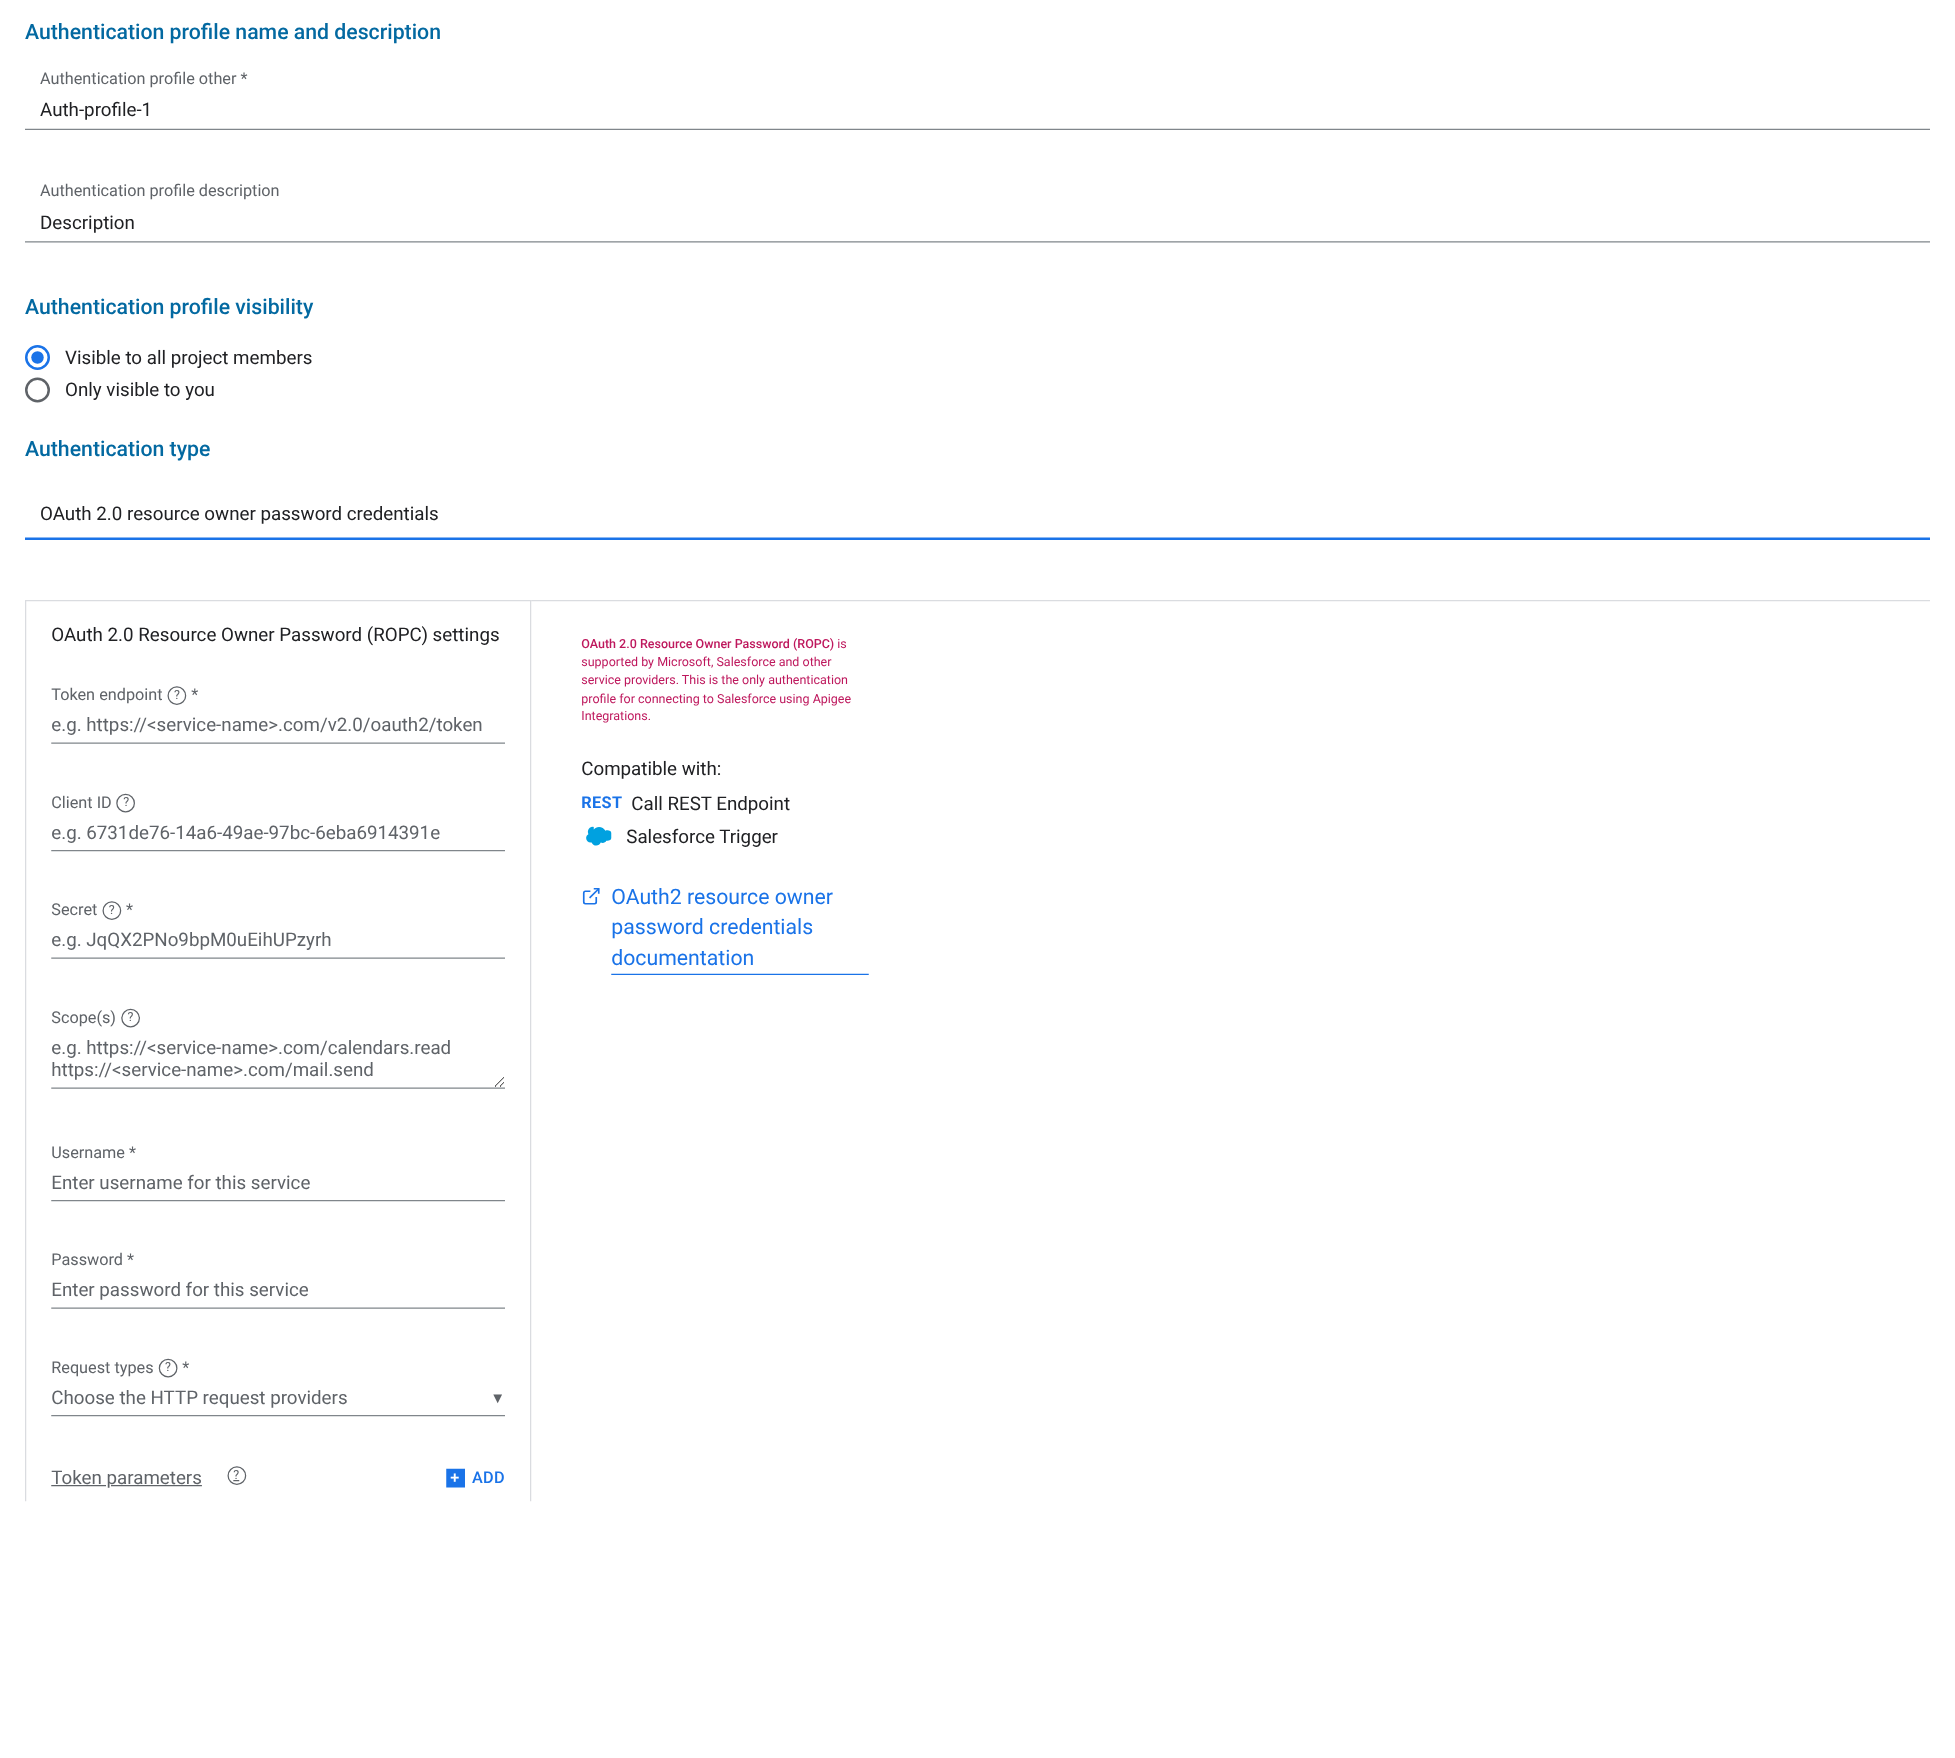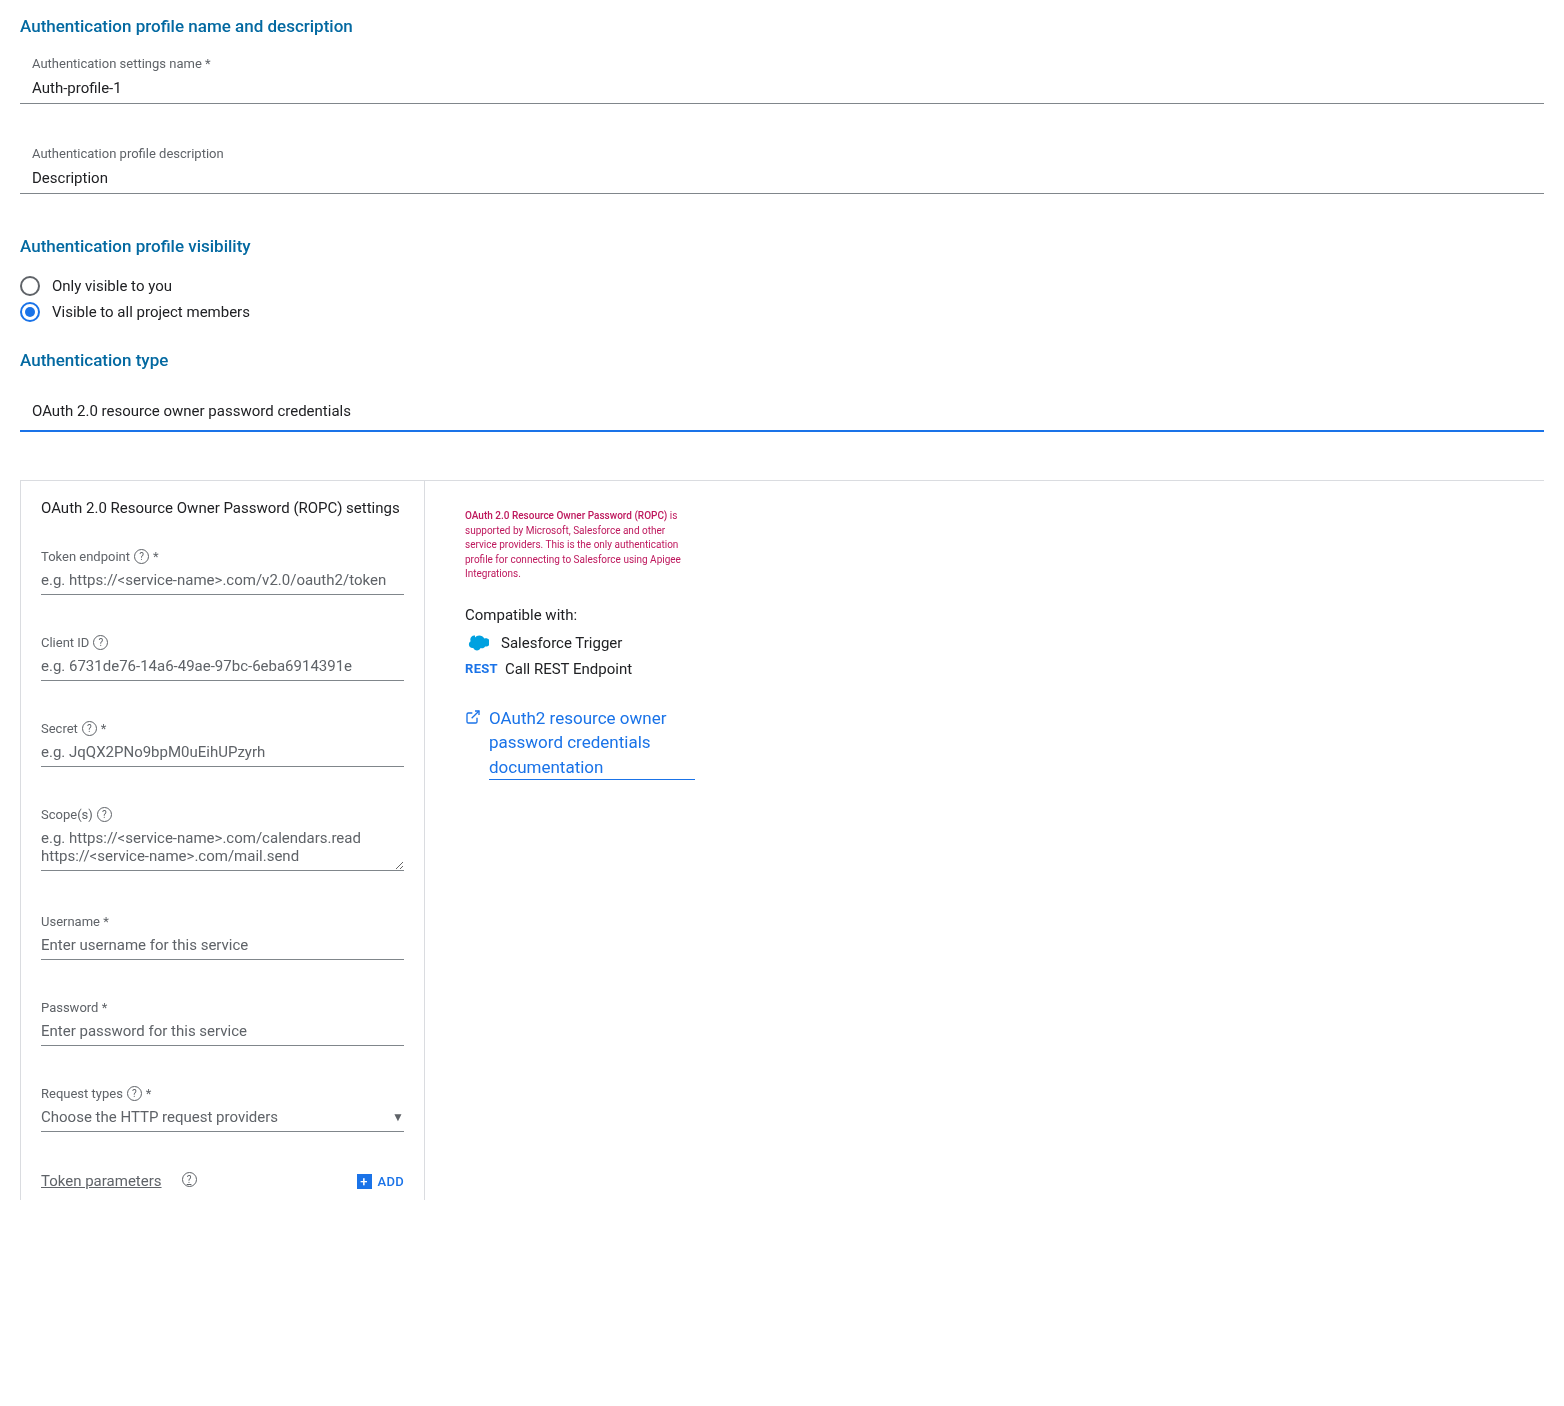--- a/index.html
+++ b/index.html
@@ -276,40 +276,40 @@
       font-size: 12px;
       color: #5f6368;
     }
   </style>
 </head>
 <body>
 
 <div class="section-heading">Authentication profile name and description</div>
 
 <div class="field-group">
-  <div class="field-label">Authentication settings name *</div>
+  <div class="field-label">Authentication profile other *</div>
   <input class="text-input" type="text" value="Auth-profile-1" style="">
 </div>
 
 <div class="field-group">
   <div class="field-label">Authentication profile description</div>
   <input class="text-input" type="text" value="Description" style="">
 </div>
 
 <div class="section-heading">Authentication profile visibility</div>
 
 <div class="radio-group">
   <div class="radio-row">
+    <div class="radio checked"></div>
+    <span class="radio-label">Visible to all project members</span>
+  </div>
+  <div class="radio-row">
     <div class="radio"></div>
     <span class="radio-label">Only visible to you</span>
   </div>
-  <div class="radio-row">
-    <div class="radio checked"></div>
-    <span class="radio-label">Visible to all project members</span>
-  </div>
 </div>
 
 <div class="section-heading">Authentication type</div>
 
 <div class="select-field">OAuth 2.0 resource owner password credentials</div>
 
 <div class="two-col">
   <div class="left-pane">
     <div class="settings-heading">OAuth 2.0 Resource Owner Password (ROPC) settings</div>
 
@@ -385,33 +385,33 @@
       </div>
     </div>
   </div>
 
   <div class="right-pane">
     <div class="info-text">
       <b>OAuth 2.0 Resource Owner Password (ROPC)</b><span> is supported by Microsoft, Salesforce and other service providers. This is the only authentication profile for connecting to Salesforce using Apigee Integrations.</span>
     </div>
 
     <div class="compat-heading">Compatible with:</div>
+
+    <div class="compat-item">
+      <span class="rest-badge">REST</span>
+      <span>Call REST Endpoint</span>
+    </div>
 
     <div class="compat-item">
       <span class="sf-icon">
         <svg width="24" height="16" viewBox="0 0 24 16">
             <path fill="#00A1E0" d="M10 2.5c1-1.2 2.5-2 4.2-2 2.2 0 4.1 1.2 5.1 3 .5-.2 1-.3 1.6-.3 2.3 0 4.1 1.9 4.1 4.2s-1.8 4.2-4.1 4.2c-.3 0-.6 0-.8-.1-.6 1-1.7 1.8-3 1.8-.5 0-1-.1-1.5-.3-.6 1.4-2 2.4-3.6 2.4-1.7 0-3.1-1-3.7-2.5-.3.1-.5.1-.8.1-2 0-3.6-1.6-3.6-3.6 0-1.3.7-2.5 1.8-3.1-.2-.5-.4-1.1-.4-1.7C5.3 2.2 7.1.4 9.3.4c.2 0 .5 0 .7.1z"></path>
           </svg>
       </span>
       <span>Salesforce Trigger</span>
-    </div>
-
-    <div class="compat-item">
-      <span class="rest-badge">REST</span>
-      <span>Call REST Endpoint</span>
     </div>
 
     <div class="doc-link">
       <span class="external-icon">
         <svg width="16" height="16" viewBox="0 0 24 24" fill="none" stroke="#1a73e8" stroke-width="2">
             <path d="M18 13v6a2 2 0 0 1-2 2H5a2 2 0 0 1-2-2V8a2 2 0 0 1 2-2h6"></path>
             <polyline points="15 3 21 3 21 9"></polyline>
             <line x1="10" y1="14" x2="21" y2="3"></line>
           </svg>
       </span>

